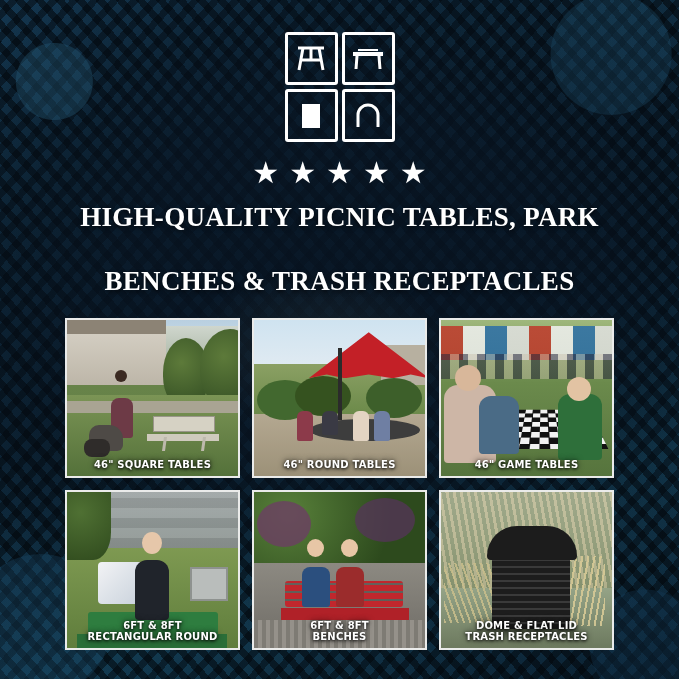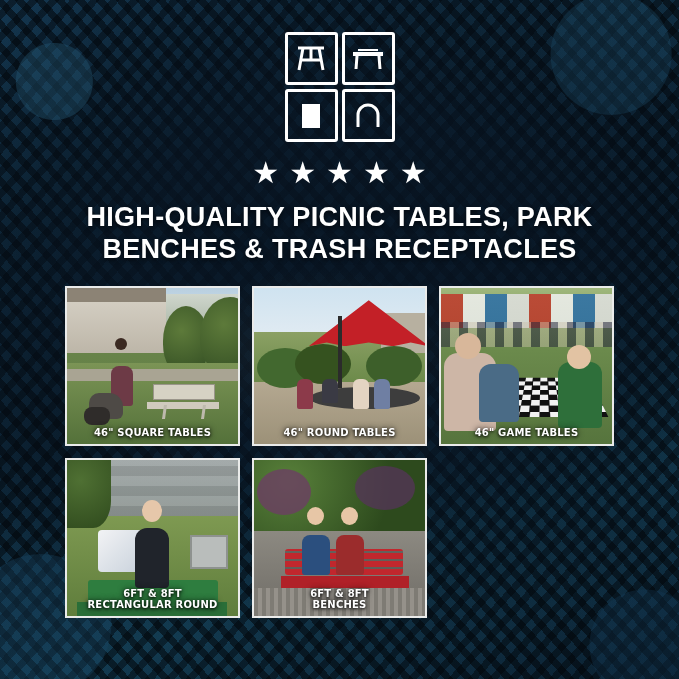--- a/index.html
+++ b/index.html
@@ -81,28 +81,28 @@
     color: #ffffff;
     font-size: 30px;
     line-height: 1;
   }
 
   
   .headline {
     margin-top: 14px;
     text-align: center;
     color: #ffffff;
-    font-family: Liberation Sans, sans-serif;
+    font-family: Liberation Serif, serif;
     font-weight: 700;
     font-size: 27px;
     letter-spacing: 0.3px;
     line-height: 1.18;
     text-shadow: 0 2px 4px rgba(0,0,0,0.6);
   }
-  .headline .l2 { display: block; }
+  .headline .l2 { display: block; margin-top: 32px; }
 
   
   .grid {
     margin-top: 20px;
     display: grid;
     grid-template-columns: repeat(3, 175px);
     grid-template-rows: 160px 160px;
     gap: 12px;
   }
   .tile {
@@ -344,16 +344,30 @@
           <div class="kidB"></div>
             <div class="kidBh"></div>
           <div class="gravel"></div>
         </div>
         <div class="caption">
           <span>6FT &amp; 8FT</span><br>
           <span>BENCHES</span>
         </div>
       </div>
 
+      <div class="tile">
+        <div class="scene s6">
+          <div class="grass-bg"></div>
+          <div class="plantL"></div>
+            <div class="plant"></div>
+          <div class="canshadow"></div>
+          <div class="canbody"></div>
+            <div class="canlid"></div>
+        </div>
+        <div class="caption">
+          <span>DOME &amp; FLAT LID</span><br>
+          <span>TRASH RECEPTACLES</span>
+        </div>
+      </div>
 
     </div>
   </div>
 </div>
 
 </body></html>

